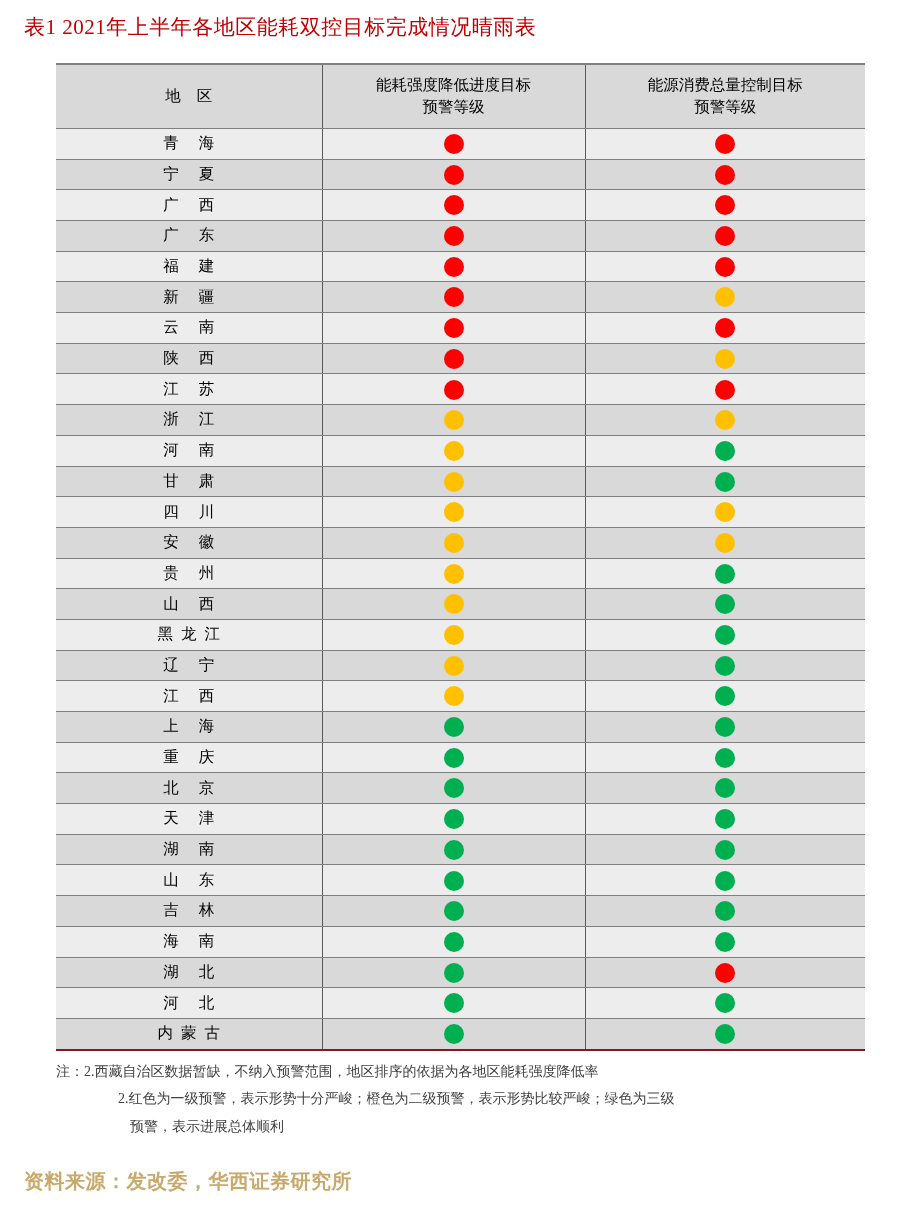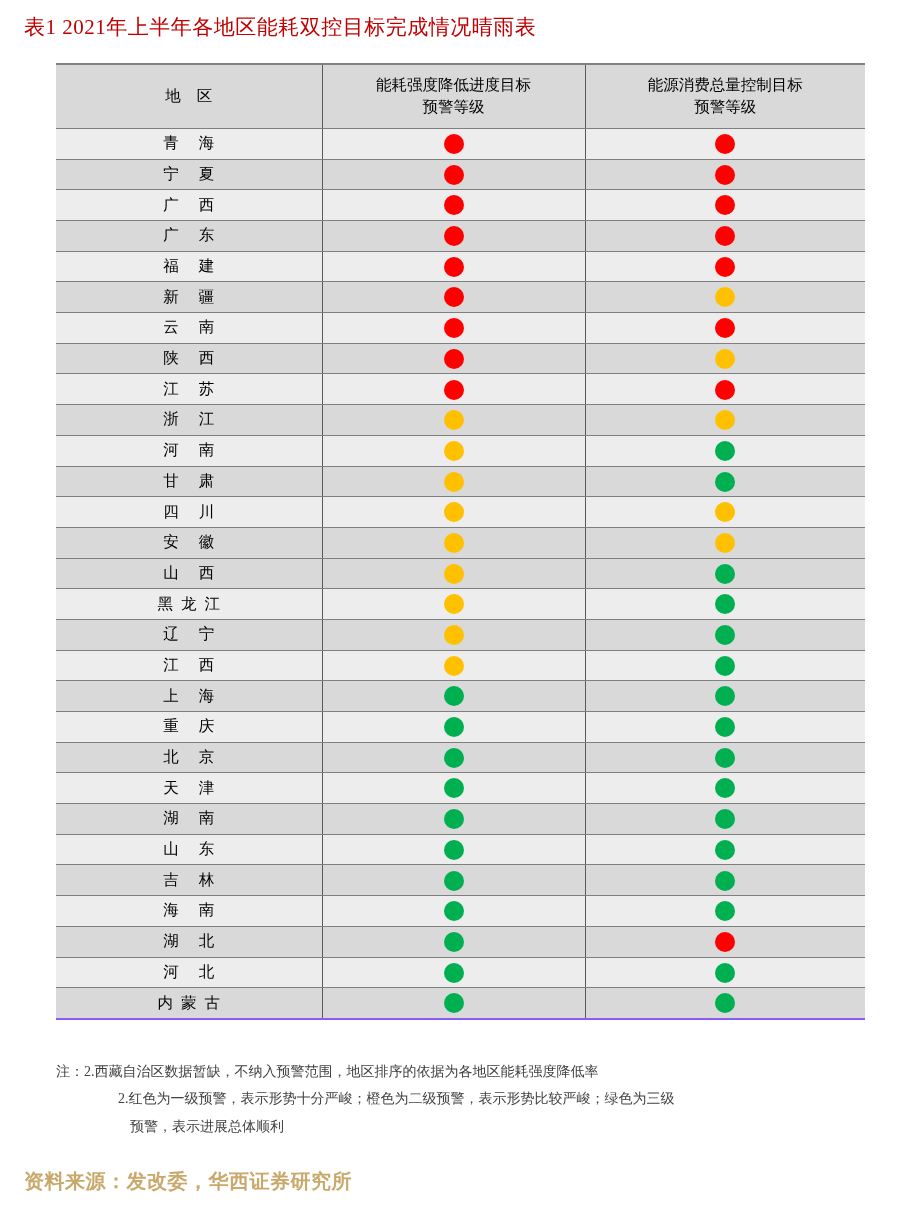--- a/index.html
+++ b/index.html
@@ -79,21 +79,21 @@
     border-left:none;
     letter-spacing:8px;
     text-indent:8px;
     margin-left:28px;
   }
   table.rainfall tbody td.sig-last{
     border-right:none;
   }
   table.rainfall tbody tr.odd  td{background:#EDEDED;}
   table.rainfall tbody tr.even td{background:#D9D9D9;}
-  table.rainfall tbody tr:last-child td{border-bottom:2px solid #8b5cf6;}
+  table.rainfall tbody tr:last-child td{border-bottom:2px solid #7f1d1d;}
 
   .dot{
     display:inline-block;
     width:20px;
     height:20px;
     border-radius:50%;
     vertical-align:middle;
   }
   .dot.red   {background:#FF0000;}
   .dot.orange{background:#FFC000;}
@@ -217,20 +217,25 @@
         <tr class="odd">
           <td class="region">四 川</td>
           <td><span class="dot orange"></span></td>
           <td class="sig-last"><span class="dot orange"></span></td>
         </tr>
         <tr class="even">
           <td class="region">安 徽</td>
           <td><span class="dot orange"></span></td>
           <td class="sig-last"><span class="dot orange"></span></td>
         </tr>
+        <tr class="odd">
+          <td class="region">贵 州</td>
+          <td><span class="dot orange"></span></td>
+          <td class="sig-last"><span class="dot green"></span></td>
+        </tr>
         <tr class="even">
           <td class="region">山 西</td>
           <td><span class="dot orange"></span></td>
           <td class="sig-last"><span class="dot green"></span></td>
         </tr>
         <tr class="odd">
           <td class="region">黑龙江</td>
           <td><span class="dot orange"></span></td>
           <td class="sig-last"><span class="dot green"></span></td>
         </tr>

